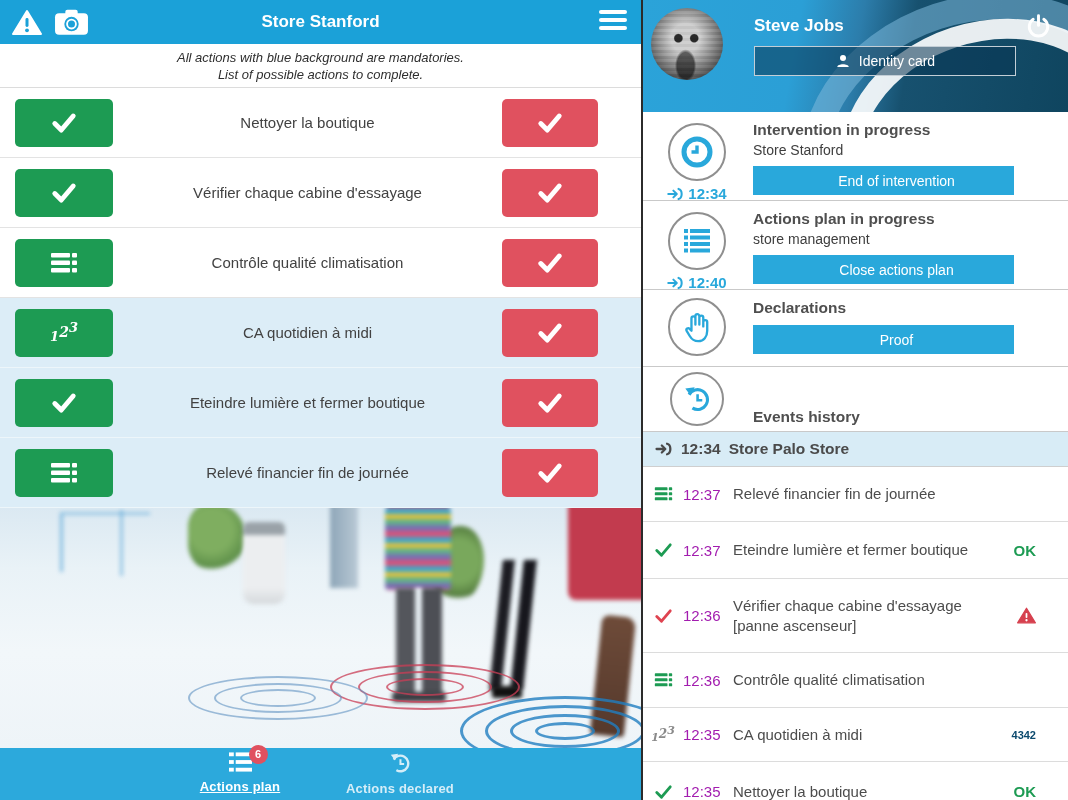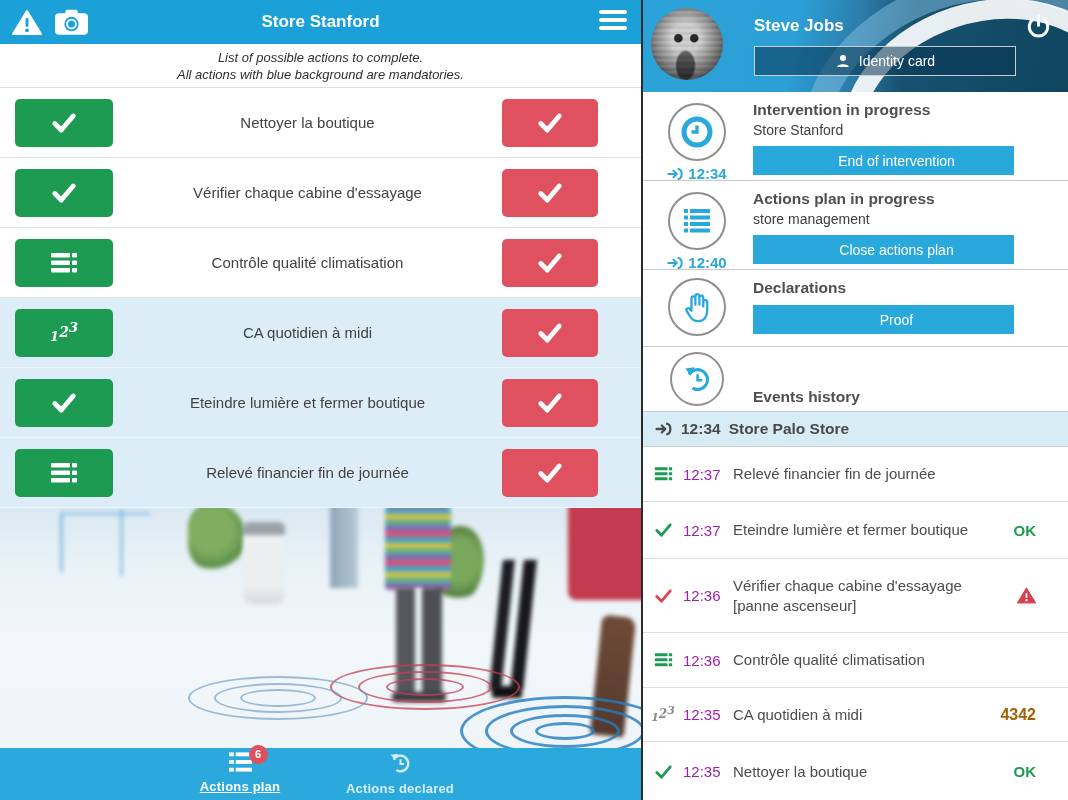--- a/index.html
+++ b/index.html
@@ -56,21 +56,21 @@
   .tab { position:absolute; top:4px; width:150px; text-align:center; cursor:pointer; }
   .tab-1 { left:165px; } .tab-2 { left:325px; }
   .tab .tlabel { display:block; margin-top:3px; font-size:13px; font-weight:700; color:#fff; letter-spacing:.2px; }
   .tab-1 .tlabel { text-decoration:underline; }
   .tab-2 { opacity:.8; }
   .tab .ticon { position:relative; display:inline-block; line-height:0; }
   .badge { position:absolute; top:-7px; right:-16px; min-width:19px; height:19px; border-radius:10px; background:#e0515f; color:#fff; font-size:11px; font-weight:700; line-height:19px; text-align:center; }
 
   
   .right { width:427px; height:800px; border-left:2px solid #2b2b2b; display:flex; flex-direction:column; background:#fff; overflow:hidden; }
-  .r-header { height:92px; flex:none; position:relative; overflow:hidden;
+  .r-header { height:112px; flex:none; position:relative; overflow:hidden;
     background:linear-gradient(100deg,#2ba3d9 0%,#2b9fd6 36%,#2c7dab 50%,#17516f 62%,#0f455f 100%); }
   .swoosh1 { position:absolute; right:-70px; bottom:-150px; width:300px; height:240px; border-radius:50%; border:20px solid rgba(255,255,255,.9); transform:rotate(-18deg); }
   .swoosh2 { position:absolute; right:-90px; bottom:-175px; width:360px; height:290px; border-radius:50%; border:26px solid rgba(125,185,220,.55); transform:rotate(-18deg); }
   .avatar { position:absolute; left:8px; top:8px; width:72px; height:72px; border-radius:50%; cursor:pointer;
     background-image:
       radial-gradient(circle at 38% 42%, rgba(0,0,0,.8) 0 6%, transparent 8%),
       radial-gradient(circle at 60% 42%, rgba(0,0,0,.8) 0 6%, transparent 8%),
       radial-gradient(ellipse at 48% 80%, rgba(0,0,0,.55) 0 16%, transparent 20%),
       radial-gradient(circle at 48% 42%, rgba(210,210,210,.9) 0 26%, rgba(150,150,150,.85) 48%, rgba(70,70,70,.9) 76%, rgba(15,15,15,1) 100%),
       repeating-linear-gradient(0deg,#bdbdbd 0 3px,#4e4e4e 3px 6px),
@@ -95,21 +95,21 @@
   .sec-4 .circle-icon { width:54px; height:54px; }
 
   .hl-row { height:35px; flex:none; background:#d8ecf6; display:flex; align-items:center; gap:8px; padding-left:12px; border-bottom:1px solid #cfcfcf; font-size:15.5px; font-weight:700; color:#4a4a4a; cursor:pointer; }
   .hl-row .t { font-weight:700; }
 
   .event-row { display:flex; align-items:center; border-bottom:1px solid #dcdcdc; flex:none; cursor:pointer; }
   .ev-icon { width:40px; flex:none; display:flex; justify-content:center; }
   .ev-time { width:50px; flex:none; font-size:15px; color:#a21caf; }
   .ev-text { flex:1; font-size:15px; color:#4c4c4c; line-height:20px; padding-right:4px; }
   .ev-status { width:62px; flex:none; text-align:right; padding-right:32px; font-size:15px; font-weight:700; color:#1d9b53; display:flex; justify-content:flex-end; align-items:center; }
-  .ev-status.val { color:#a16207; font-size:16px; }
+  .ev-status.val { color:#0c4a6e; font-size:11px; }
   .ev-num i { font-style:italic; font-weight:700; color:#8a8a8a; display:inline-block; font-family:"DejaVu Serif", serif; }
   .ev-num i:nth-child(1){ font-size:11px; transform:translateY(3px); }
   .ev-num i:nth-child(2){ font-size:12px; transform:translateY(0); }
   .ev-num i:nth-child(3){ font-size:11px; transform:translateY(-4px); }
 </style>
 </head>
 <body>
 
 <div class="app">
 
@@ -133,22 +133,22 @@
       </span>
       <div class="l-title">Store Stanford</div>
       <div class="burger">
           <div></div>
           <div></div>
           <div></div>
         </div>
     </div>
 
     <div class="subtitle">
+      <span>All actions with blue background are mandatories.</span>
       <span>List of possible actions to complete.</span>
-      <span>All actions with blue background are mandatories.</span>
     </div>
 
     <div class="action-list" id="action-list">
         <div class="action-row">
     <button class="btn-green">
       <span class="ic i-check show">
         <svg width="26" height="22" viewBox="0 0 24 20">
                 <path d="M3.5 10.5 l6 6 L20.5 3.5" stroke="#fff" stroke-width="4.5" fill="none" stroke-linecap="round" stroke-linejoin="round"></path>
               </svg>
       </span>

